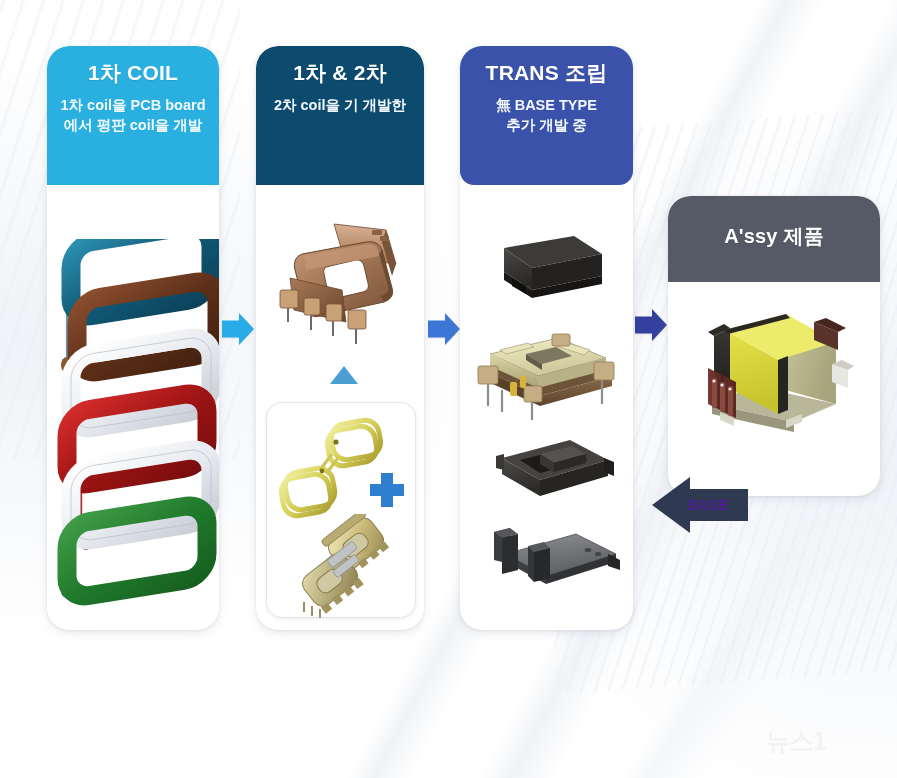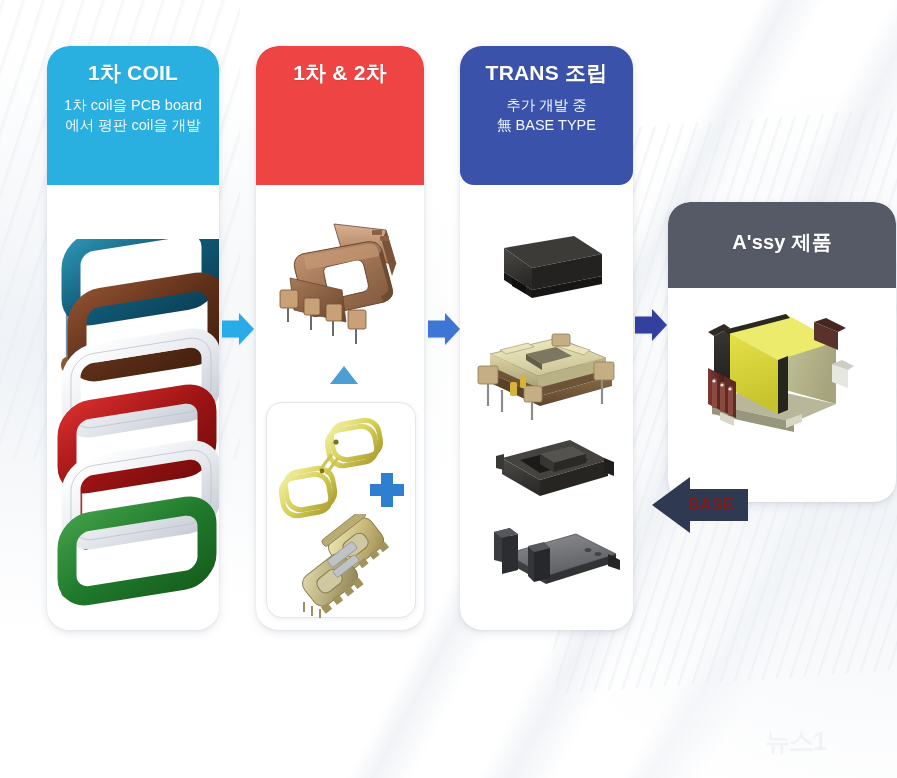--- a/index.html
+++ b/index.html
@@ -65,33 +65,33 @@
     font-size: 21px;
     font-weight: bold;
     letter-spacing: 0.2px;
     line-height: 1.22;
     text-shadow: 0 1px 1px rgba(0,0,0,0.10);
   }
   .head-sub {
     margin-top: 9px;
     font-size: 14.5px;
     line-height: 1.42;
-    font-weight: normal;
+    font-weight: bold;
     color: #f2f8fd;
   }
   .card-body { position: relative; width: 100%; }
 
   
   #card-1 { left: 47px;  top: 46px;  width: 172px; height: 584px; }
   #card-2 { left: 256px; top: 46px;  width: 168px; height: 584px; }
   #card-3 { left: 460px; top: 46px;  width: 173px; height: 584px; }
-  #card-4 { left: 668px; top: 202px; width: 228px; height: 300px; }
+  #card-4 { left: 668px; top: 196px; width: 212px; height: 300px; }
 
   #card-1 .card-head { background: #29b0e0; height: 139px; }
-  #card-2 .card-head { background: #ef4444; height: 139px; }
+  #card-2 .card-head { background: #0c4a6e; height: 139px; }
   #card-3 .card-head { background: #3b52ab; height: 139px; border-radius: 14px; }
   #card-4 .card-head { background: #555a66; height: 86px; padding-top: 28px; }
   #card-4 .head-title { font-size: 20px; }
 
   
   .arrow {
     position: absolute;
     width: 0; height: 0;
     filter: drop-shadow(0 1px 1px rgba(0,0,0,0.08));
   }
@@ -135,21 +135,21 @@
     position: absolute; left: 0; top: 50%;
     transform: translateY(-50%);
     width: 0; height: 0;
     border-top: 28px solid transparent;
     border-bottom: 28px solid transparent;
     border-right: 38px solid #2f3a52;
   }
   .base-label {
     position: absolute; left: 36px; top: 50%;
     transform: translateY(-50%);
-    color: #7f1d1d; font-size: 16px; font-weight: bold;
+    color: #4c1d95; font-size: 14px; font-weight: bold;
     letter-spacing: 0.4px;
     z-index: 2;
   }
 
   
   #blue-triangle {
     position: absolute; left: 330px; top: 366px;
     width: 0; height: 0;
     border-left: 14px solid transparent;
     border-right: 14px solid transparent;
@@ -291,20 +291,21 @@
     <div class="arrow-body"></div>
     <div class="arrow-head"></div>
   </div>
 
   <div class="card" id="card-2">
     <div class="card-head">
       <div class="head-title">
         <div>1차 &amp; 2차</div>
       </div>
       <div class="head-sub">
+        <div>2차 coil을  기 개발한</div>
       </div>
     </div>
     <div class="card-body"></div>
   </div>
 
   <svg class="illus" style="left:264px; top:218px;" width="156" height="140" viewBox="0 0 156 140">
     <defs>
       <linearGradient id="bob-l" x1="0" y1="0" x2="1" y2="1">
         <stop offset="0" stop-color="#c69a78"></stop>
           <stop offset="0.55" stop-color="#9a6f4f"></stop>
@@ -438,22 +439,22 @@
 
   <div class="arrow" id="arrow-2">
     <div class="arrow-body"></div>
     <div class="arrow-head"></div>
   </div>
 
   <div class="card" id="card-3">
     <div class="card-head">
       <div class="head-title">TRANS 조립</div>
       <div class="head-sub">
+        <div>無 BASE TYPE</div>
         <div>추가 개발 중</div>
-        <div>無 BASE TYPE</div>
       </div>
     </div>
     <div class="card-body"></div>
   </div>
 
   <svg class="illus" style="left:482px; top:232px;" width="130" height="80" viewBox="0 0 130 80">
     <defs>
       <linearGradient id="blk1" x1="0" y1="0" x2="0.3" y2="1">
         <stop offset="0" stop-color="#4a4845"></stop>
           <stop offset="1" stop-color="#2a2927"></stop>

